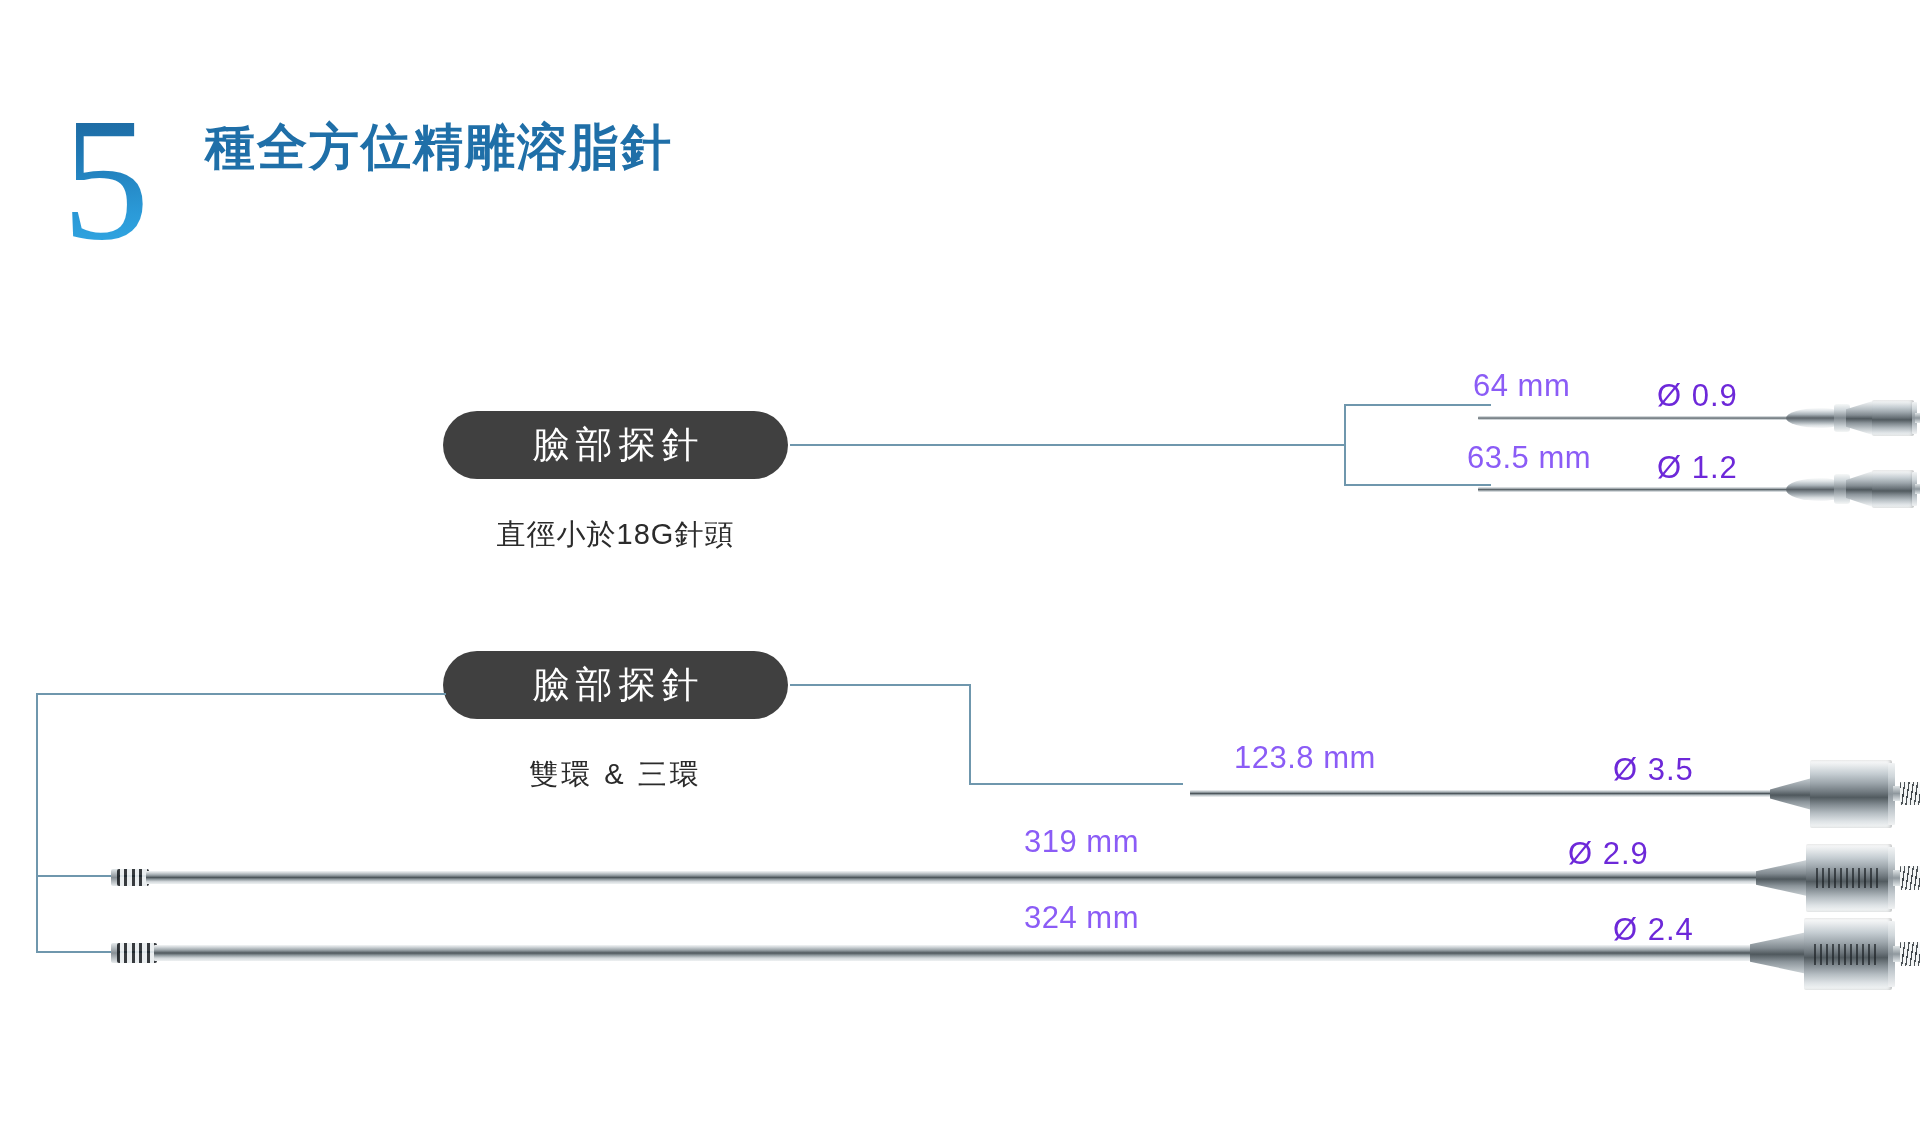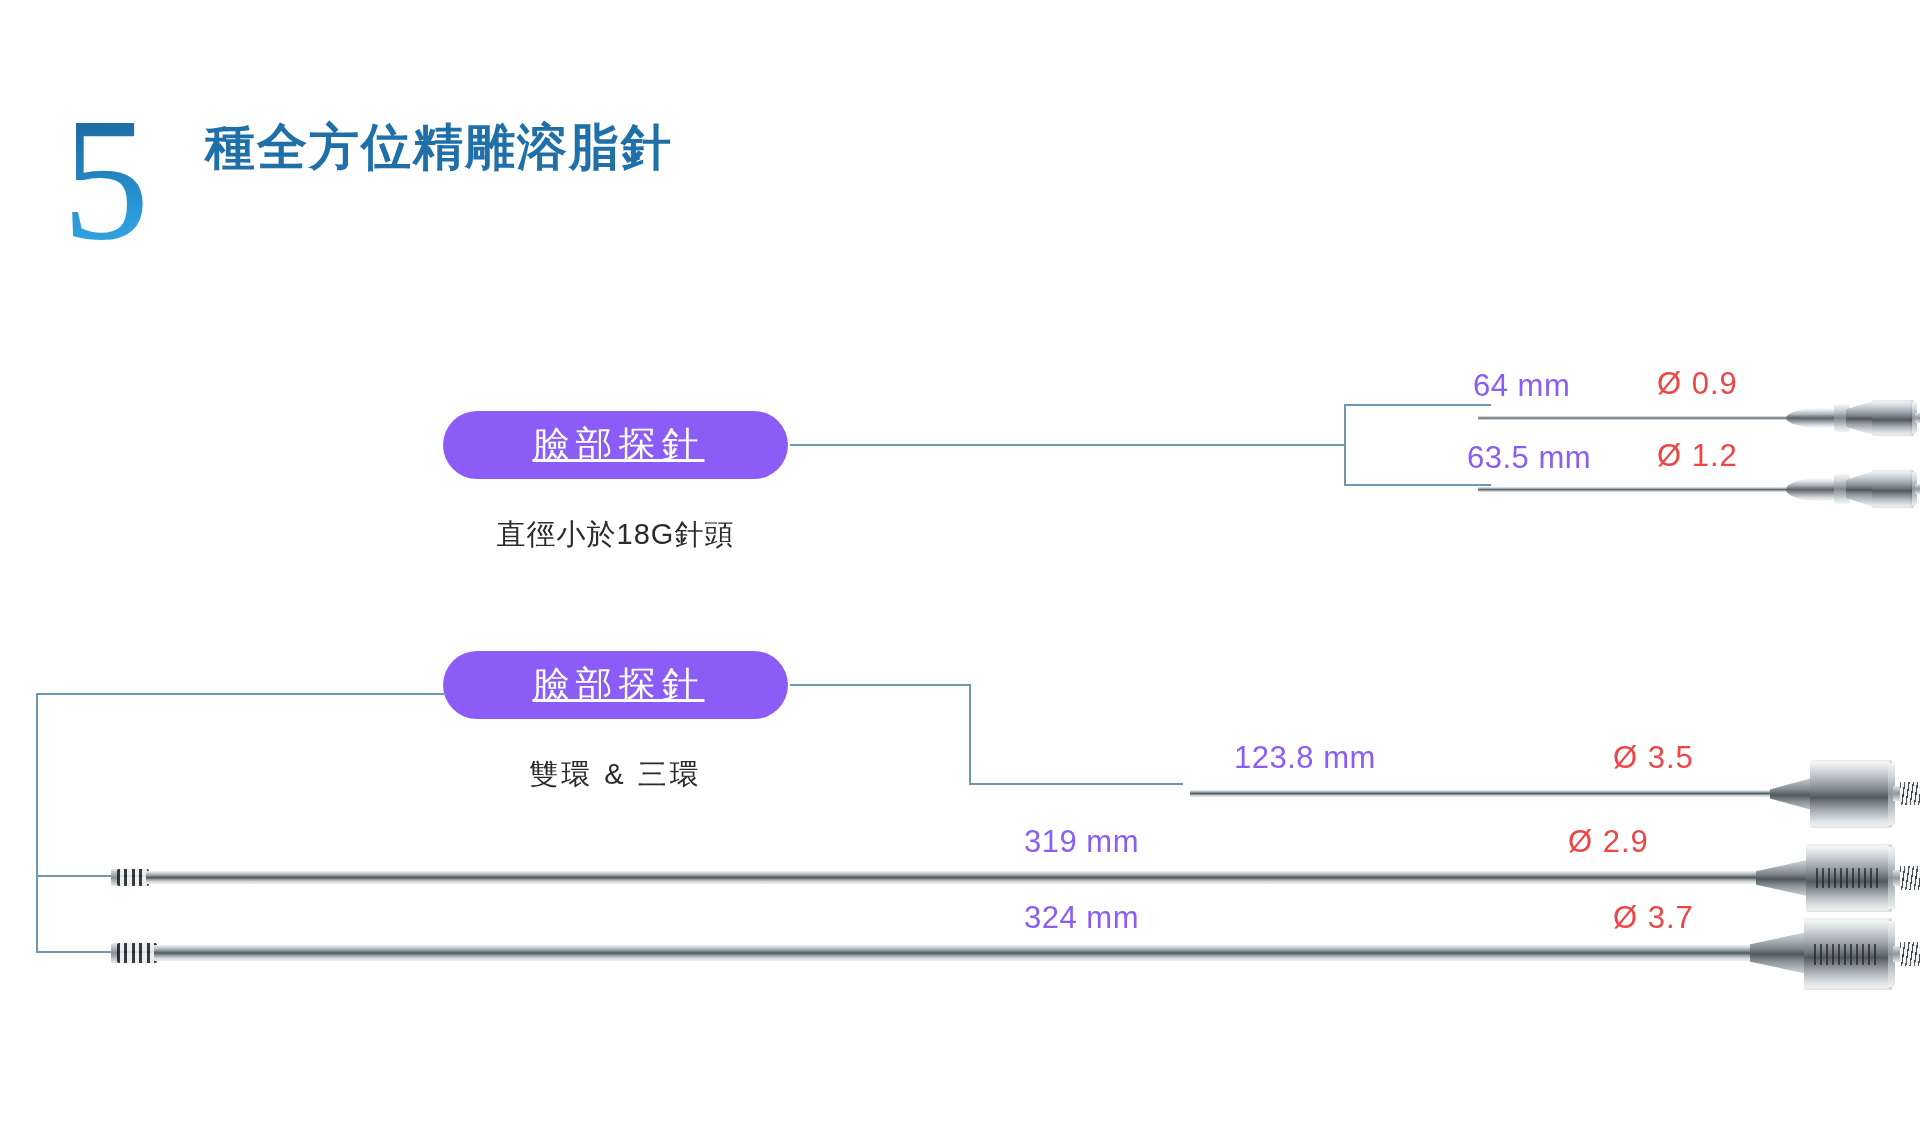--- a/index.html
+++ b/index.html
@@ -28,28 +28,27 @@
     letter-spacing: 2px; font-weight: 500;
   }
   .head-l2 {
     font-size: 50px; line-height: 1.18; color: #1f6fa8;
     letter-spacing: 2px; font-weight: 700;
   }
 
   
   .pill {
     position: absolute;
-    background: #8b5cf6;
+    background: #404040;
     color: #ffffff;
     border-radius: 999px;
     display: flex; align-items: center; justify-content: center;
     font-size: 37px; font-weight: 500; letter-spacing: 6px;
     text-indent: 6px;
     box-shadow: 0 0 0 2px rgba(255,255,255,0.0);
-    text-decoration: underline;
   }
   .pill-face { left: 443px; top: 411px; width: 345px; height: 68px; }
   .pill-body { left: 443px; top: 651px; width: 345px; height: 68px; }
 
   .sub-cap {
     position: absolute; text-align: center; width: 345px;
     font-size: 29px; color: #2b2b2b; letter-spacing: 1px;
   }
   .cap-face { left: 443px; top: 515px; }
   .cap-body { left: 443px; top: 755px; letter-spacing: 3px; }
@@ -58,22 +57,22 @@
   .ln { position: absolute; background: #6f97ad; }
   .lnh { height: 1.6px; }
   .lnv { width: 1.6px; }
 
   
   .meas {
     position: absolute; font-size: 31px; color: #8b5cf6;
     letter-spacing: 0.5px; white-space: nowrap;
   }
   .dia {
-    position: absolute; font-size: 31px; color: #ef4444;
-    letter-spacing: 1px; white-space: nowrap;
+    position: absolute; font-size: 31px; color: #6d28d9;
+    letter-spacing: 1px; white-space: nowrap; margin-top: 12px;
   }
 
   
   .probe { position: absolute; }
 
   
   .shaft {
     position: absolute;
     background: linear-gradient(to bottom,
       #f3f5f6 0%, #cfd4d7 14%, #9aa3a8 32%,
@@ -245,21 +244,21 @@
     <div class="taper" style="left:1756px; top:850px; width:96px; height:56px;
          clip-path: polygon(0% 38%, 100% 0%, 100% 100%, 0% 62%);"></div>
     <div class="hub" style="left:1806px; top:844px; width:86px; height:68px;"></div>
     <div class="knurl" style="left:1816px; top:868px; width:62px; height:20px;"></div>
     <div class="hub-cap" style="left:1888px; top:847px; width:7px; height:62px;"></div>
     <div class="stud" style="left:1893px; top:870px; width:8px; height:16px;"></div>
     <div class="thread" style="left:1900px; top:866px; width:20px; height:24px;"></div>
   </div>
 
   <div class="meas" style="left:1024px; top:900px;">324 mm</div>
-  <div class="dia" style="left:1613px; top:900px;">Ø 3.7</div>
+  <div class="dia" style="left:1613px; top:900px;">Ø 2.4</div>
   <div class="probe">
     <div class="tipcap" style="left:111px; top:943px; width:8px;  height:20px;"></div>
     <div class="tiprings" style="left:117px; top:943px; width:40px; height:20px;"></div>
     <div class="shaft" style="left:154px; top:945px; width:1620px; height:16px;"></div>
     <div class="taper" style="left:1750px; top:922px; width:104px; height:62px;
          clip-path: polygon(0% 36%, 100% 0%, 100% 100%, 0% 64%);"></div>
     <div class="hub" style="left:1804px; top:918px; width:88px; height:72px;"></div>
     <div class="knurl" style="left:1814px; top:944px; width:64px; height:21px;"></div>
     <div class="hub-cap" style="left:1888px; top:921px; width:7px; height:66px;"></div>
     <div class="stud" style="left:1893px; top:946px; width:8px; height:16px;"></div>

